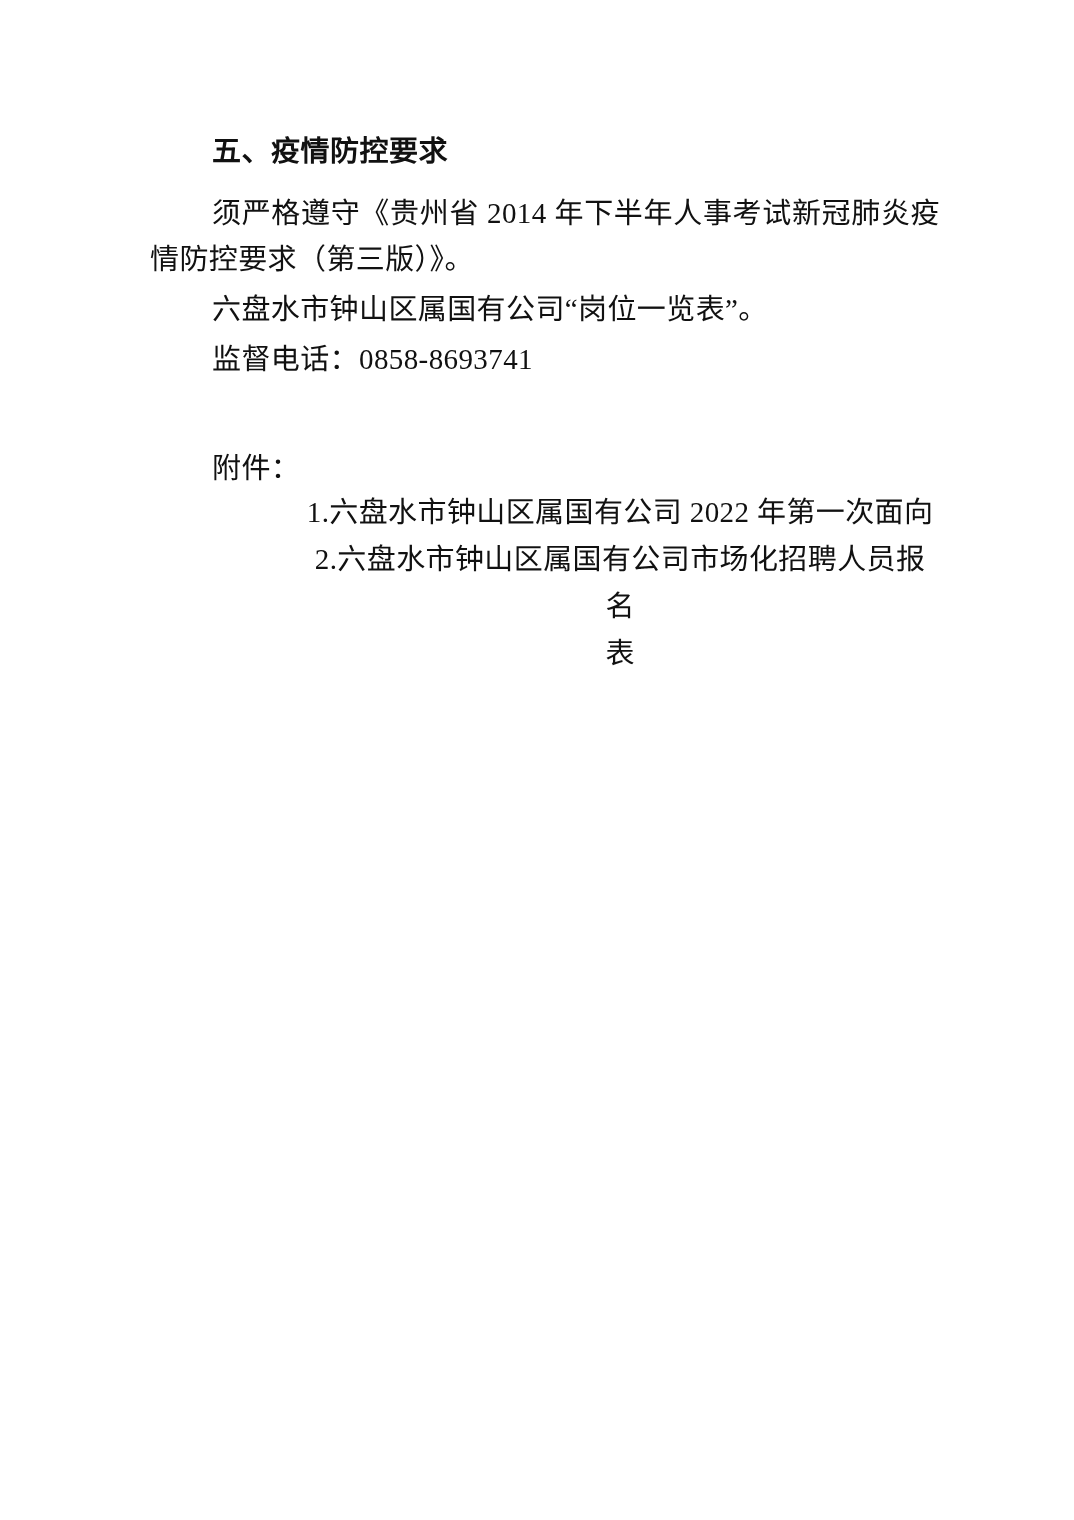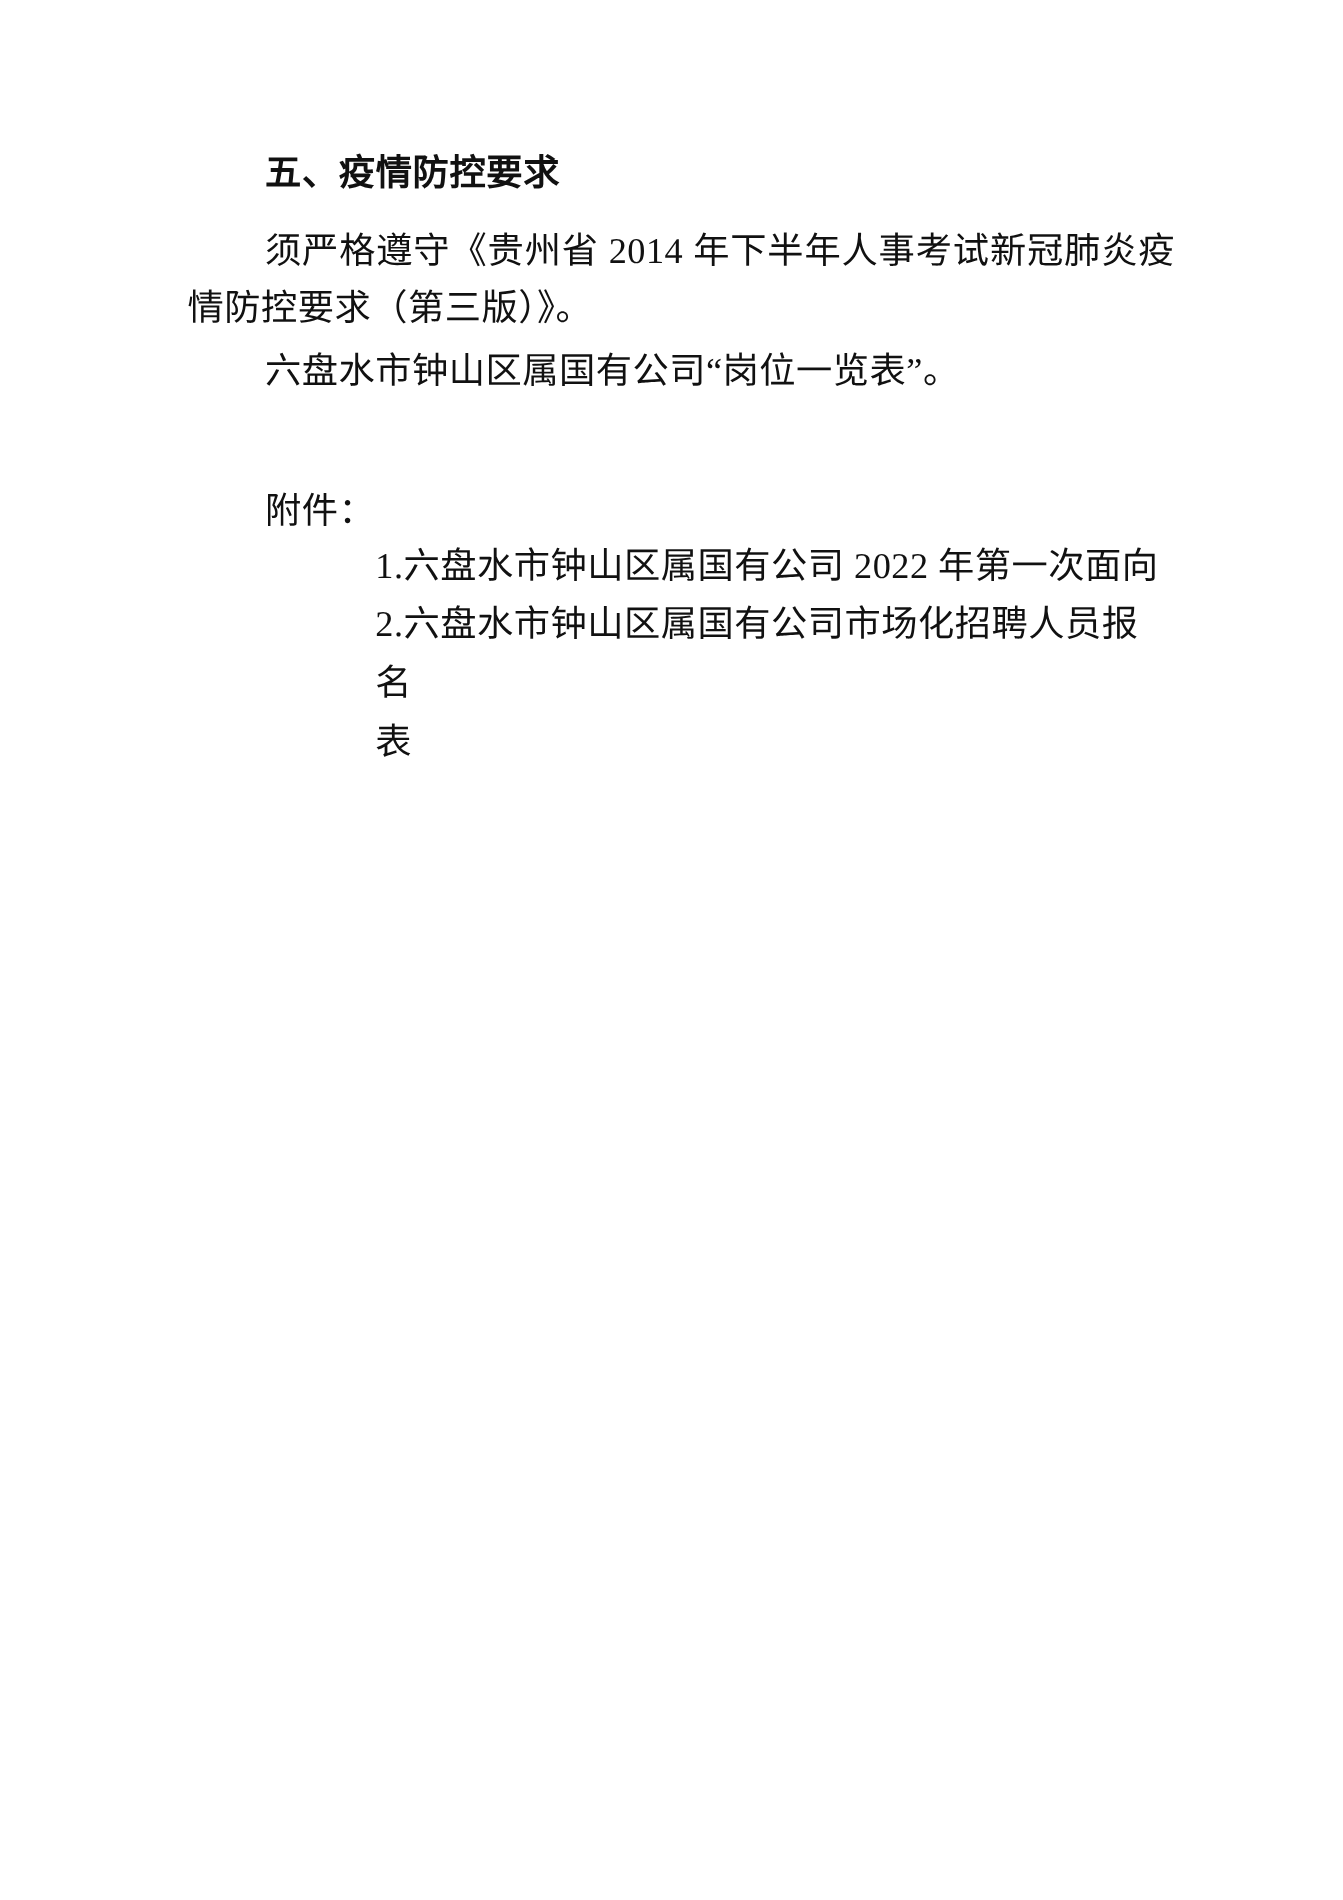--- a/index.html
+++ b/index.html
@@ -14,21 +14,21 @@
     height: 1520px;
     background: #ffffff;
     margin: 0 auto;
     overflow: hidden;
     font-family: "Liberation Serif", "DejaVu Serif", serif;
     color: #111111;
   }
   .content {
     position: absolute;
     left: 150px;
-    top: 118px;
+    top: 130px;
     width: 790px;
   }
   .section-heading {
     font-family: "Liberation Sans", "DejaVu Sans", sans-serif;
     font-weight: bold;
     font-size: 29px;
     letter-spacing: 0.5px;
     line-height: 1.5;
     margin: 0 0 16px 0;
     text-indent: 62px;
@@ -48,20 +48,21 @@
     height: 62px;
   }
   .attach-block {
     font-size: 29px;
     line-height: 1.62;
     letter-spacing: 0.4px;
   }
   .attach-row {
     display: flex;
     align-items: flex-start;
+    text-align: center;
   }
   .attach-label {
     flex: 0 0 auto;
     padding-left: 62px;
     white-space: nowrap;
   }
   .attach-items {
     flex: 1 1 auto;
     margin-top: 44px;
   }
@@ -78,20 +79,21 @@
 <div class="page">
   <div class="content">
 
     <h2 class="section-heading">五、疫情防控要求</h2>
 
     <p class="para">须严格遵守《贵州省 2014 年下半年人事考试新冠肺炎疫情防控要求（第三版）》。</p>
 
     <p class="para">六盘水市钟山区属国有公司“岗位一览表”。</p>
 
 
+    <p class="para tight">监督电话：0858-8693741</p>
 
     <div class="spacer-lg"></div>
 
     <div class="attach-block">
       <div class="attach-row">
         <span class="attach-label">附件：</span>
         <div class="attach-items">
           <div class="attach-item">
             <span class="cont">1.六盘水市钟山区属国有公司 2022 年第一次面向</span>
           </div>

